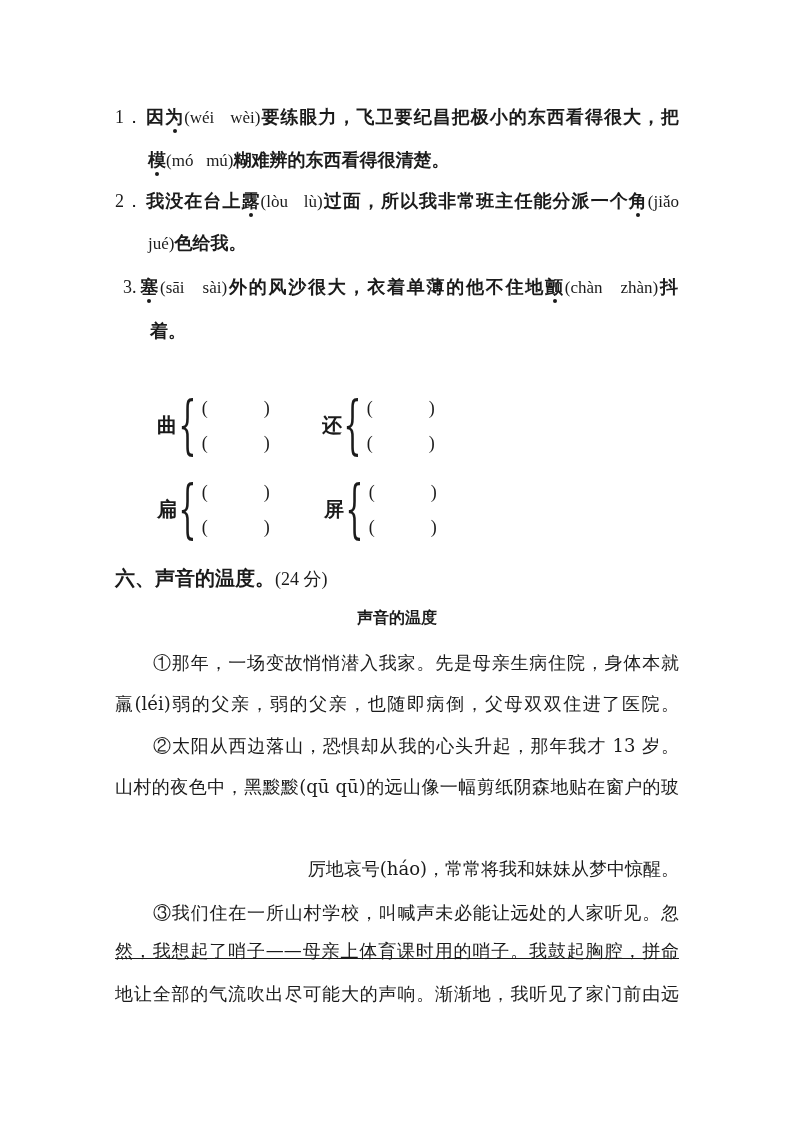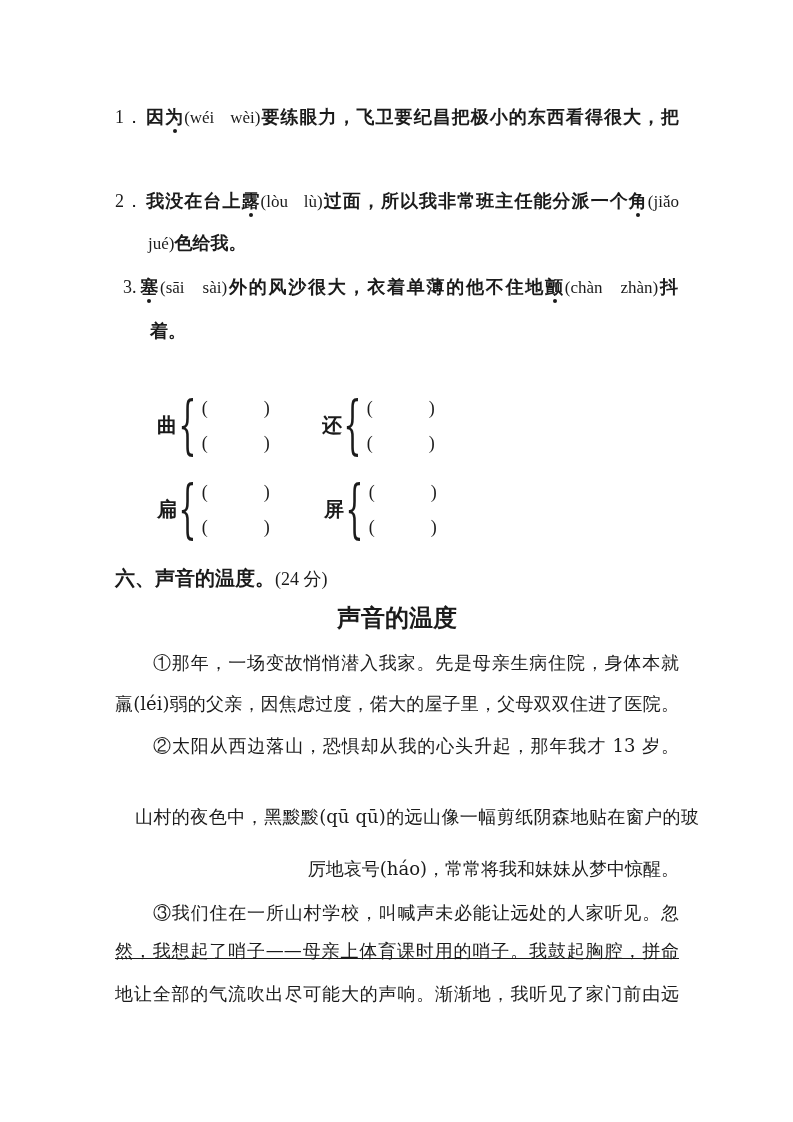--- a/index.html
+++ b/index.html
@@ -46,21 +46,21 @@
   }
   .sec-heading { font-weight: 700; font-size: 20px; }
   .sec-heading .py { font-size: 18px; }
   .kai {
     font-family: "DejaVu Serif", serif;
     font-weight: 400;
   }
   .passage-title {
     text-align: center;
     font-weight: 700;
-    font-size: 24px;
+    font-size: 16px;
   }
   .ind { text-indent: 38px; }
   .pg {
     position: absolute;
     display: flex;
     align-items: center;
   }
   .pg-char {
     font-size: 20px;
     font-weight: 700;
@@ -89,20 +89,23 @@
     line-height: 22px;
   }
 </style>
 </head>
 <body>
 
 <div class="page">
 
   <div class="line hei jst" style="top:104px;">
     <span class="num">1．</span><span>因</span><span class="em">为</span><span class="py">(wéi&nbsp;&nbsp;&nbsp;wèi)</span><span>要练眼力，飞卫要纪昌把极小的东西看得很大，把</span>
+  </div>
+  <div class="line hei" style="top:147px; left:148px;">
+    <span class="em">模</span><span class="py">(mó&nbsp;&nbsp;&nbsp;mú)</span><span>糊难辨的东西看得很清楚。</span>
   </div>
 
   <div class="line hei jst" style="top:188px;">
     <span class="num">2．</span><span>我没在台上</span><span class="em">露</span><span class="py">(lòu&nbsp;&nbsp;&nbsp;lù)</span><span>过面，所以我非常班主任能分派一个</span><span class="em">角</span><span class="py">(jiǎo</span>
   </div>
   <div class="line hei" style="top:230px; left:148px;">
     <span class="py">jué)</span><span>色给我。</span>
   </div>
 
   <div class="line hei jst" style="top:274px; left:123px; width:555px;">
@@ -170,21 +173,21 @@
     </span>
   </div>
 
   <div class="line sec-heading" style="top:565px;">
     <span>六、声音的温度。</span><span class="py">(24 分)</span>
   </div>
 
   <div class="line passage-title" style="top:605px;">声音的温度</div>
 
   <div class="line kai ind jst" style="top:650px;">①那年，一场变故悄悄潜入我家。先是母亲生病住院，身体本就</div>
-  <div class="line kai jst" style="top:691px;">羸(léi)弱的父亲，因焦虑过度，偌大的屋子里，父母双双住进了医院。</div>
+  <div class="line kai jst" style="top:691px;">羸(léi)弱的父亲，弱的父亲，也随即病倒，父母双双住进了医院。</div>
   <div class="line kai ind jst" style="top:733px;">②太阳从西边落山，恐惧却从我的心头升起，那年我才 13 岁。</div>
-  <div class="line kai jst" style="top:804px;margin-left:20px;">山村的夜色中，黑黢黢(qū qū)的远山像一幅剪纸阴森地贴在窗户的玻</div>
+  <div class="line kai jst" style="top:774px;">山村的夜色中，黑黢黢(qū qū)的远山像一幅剪纸阴森地贴在窗户的玻</div>
   <div class="line kai" style="top:856px;text-align:right;">厉地哀号(háo)，常常将我和妹妹从梦中惊醒。</div>
   <div class="line kai ind jst" style="top:900px;">③我们住在一所山村学校，叫喊声未必能让远处的人家听见。忽</div>
   <div class="line kai jst" style="top:938px;text-decoration:underline;">然，我想起了哨子——母亲上体育课时用的哨子。我鼓起胸腔，拼命</div>
   <div class="line kai jst" style="top:981px;">地让全部的气流吹出尽可能大的声响。渐渐地，我听见了家门前由远</div>
 
 </div>
 
 </body></html>

